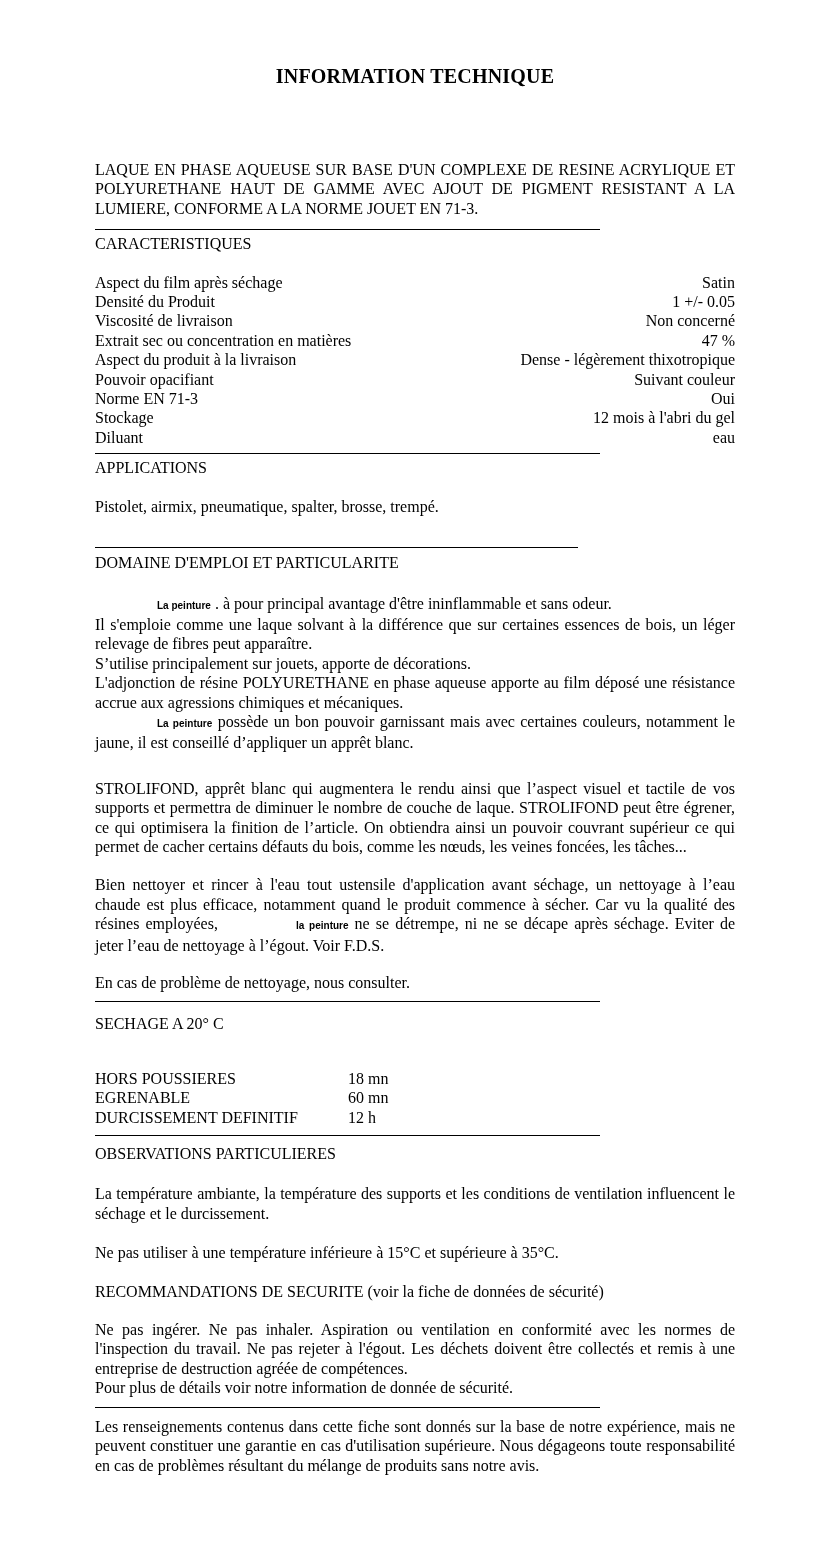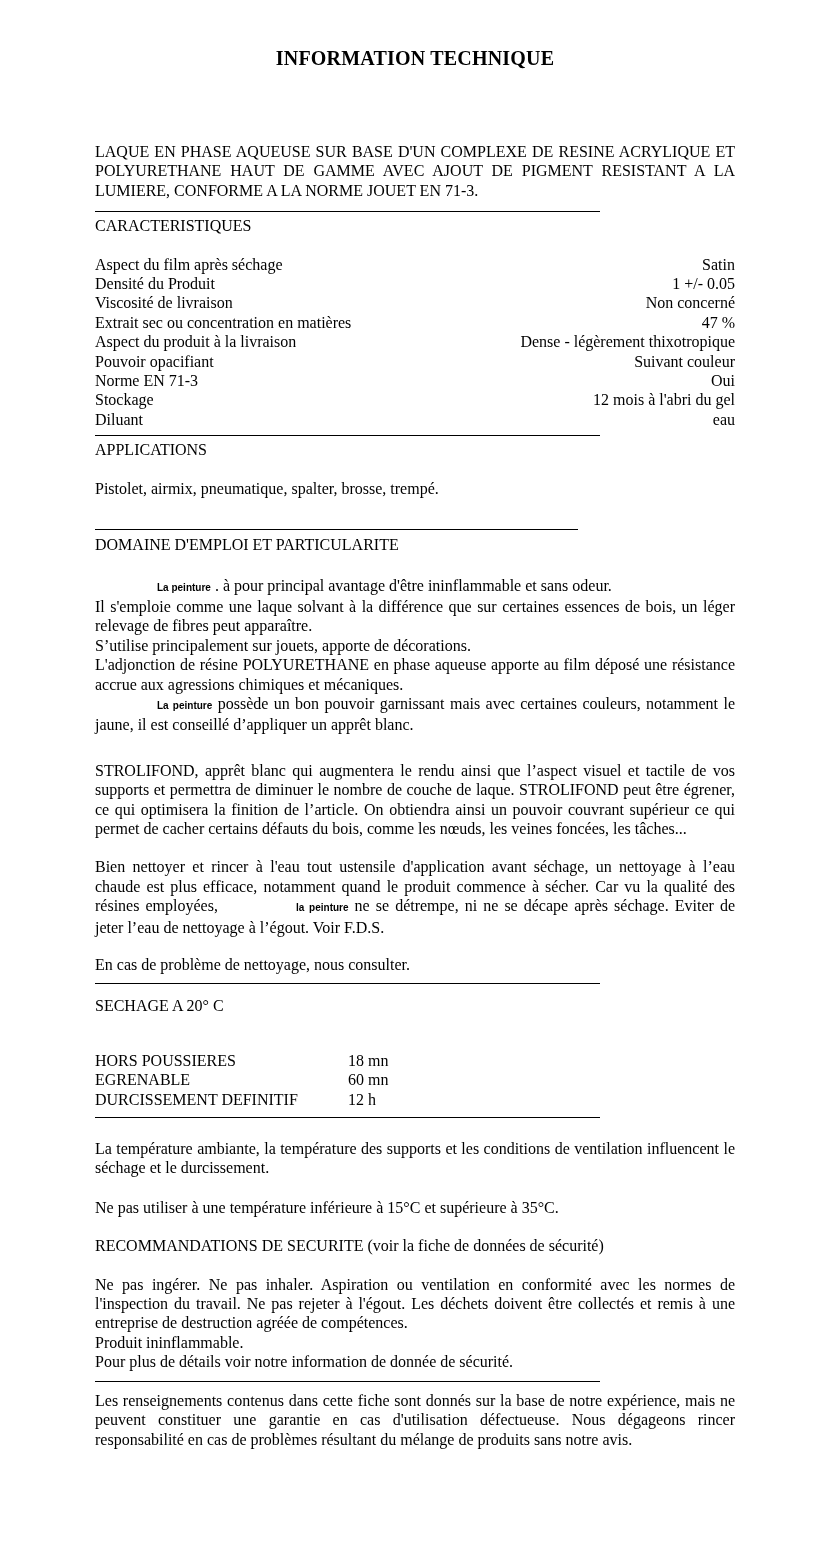--- a/index.html
+++ b/index.html
@@ -4,21 +4,21 @@
 <style>
   html,body{margin:0;padding:0;background:#fff;}
   body{
     width:826px;height:1562px;overflow:hidden;color:#000;
     font-family:"Liberation Serif","DejaVu Serif",serif;
     font-size:16px;line-height:19.4px;
     -webkit-font-smoothing:antialiased;
   }
   .page{padding:0 91px 0 95px;}
   .title{
-    margin:0;padding-top:46px;text-align:center;
+    margin:18px;padding-top:46px;text-align:center;
     font-size:20px;font-weight:bold;line-height:24px;letter-spacing:.2px;
   }
   p{margin:0;text-align:justify;}
   .intro{margin-top:72px;}
   .sep{width:505px;border-top:1.5px solid #000;height:0;}
   .sep-short{width:483px;}
   .heading{margin:4px 0 0 0;font-size:16px;font-weight:normal;line-height:19.4px;}
   .m-sep1{margin-top:11px;}
   .char-table{margin-top:19px;}
   .trow{display:flex;line-height:19.4px;}
@@ -131,26 +131,26 @@
       <span class="lbl">EGRENABLE</span>
       <span class="val">60 mn</span>
     </div>
     <div class="trow">
       <span class="lbl">DURCISSEMENT DEFINITIF</span>
       <span class="val">12 h</span>
     </div>
   </div>
 
   <div class="sep m-sep5"></div>
+  <h2 class="heading h-observations">OBSERVATIONS PARTICULIERES</h2>
 
   <p class="p-obs1">La température ambiante, la température des supports et les conditions de ventilation influencent le séchage et le durcissement.</p>
   <p class="p-obs2">Ne pas utiliser à une température inférieure à 15°C et supérieure à 35°C.</p>
 
   <p class="p-reco-h">RECOMMANDATIONS DE SECURITE (voir la fiche de données de sécurité)</p>
 
   <p class="p-reco1">Ne pas ingérer. Ne pas inhaler. Aspiration ou ventilation en conformité avec les normes de l'inspection du travail. Ne pas rejeter à l'égout. Les déchets doivent être collectés et remis à une entreprise de destruction agréée de compétences.</p>
-  <p>Produit ininflammable.</p>
   <p>Pour plus de détails voir notre information de donnée de sécurité.</p>
 
   <div class="sep m-sep6"></div>
-  <p class="p-disclaimer">Les renseignements contenus dans cette fiche sont donnés sur la base de notre expérience, mais ne peuvent constituer une garantie en cas d'utilisation défectueuse. Nous dégageons rincer responsabilité en cas de problèmes résultant du mélange de produits sans notre avis.</p>
+  <p class="p-disclaimer">Les renseignements contenus dans cette fiche sont donnés sur la base de notre expérience, mais ne peuvent constituer une garantie en cas d'utilisation supérieure. Nous dégageons toute responsabilité en cas de problèmes résultant du mélange de produits sans notre avis.</p>
 
 </div>
 
 </body></html>

